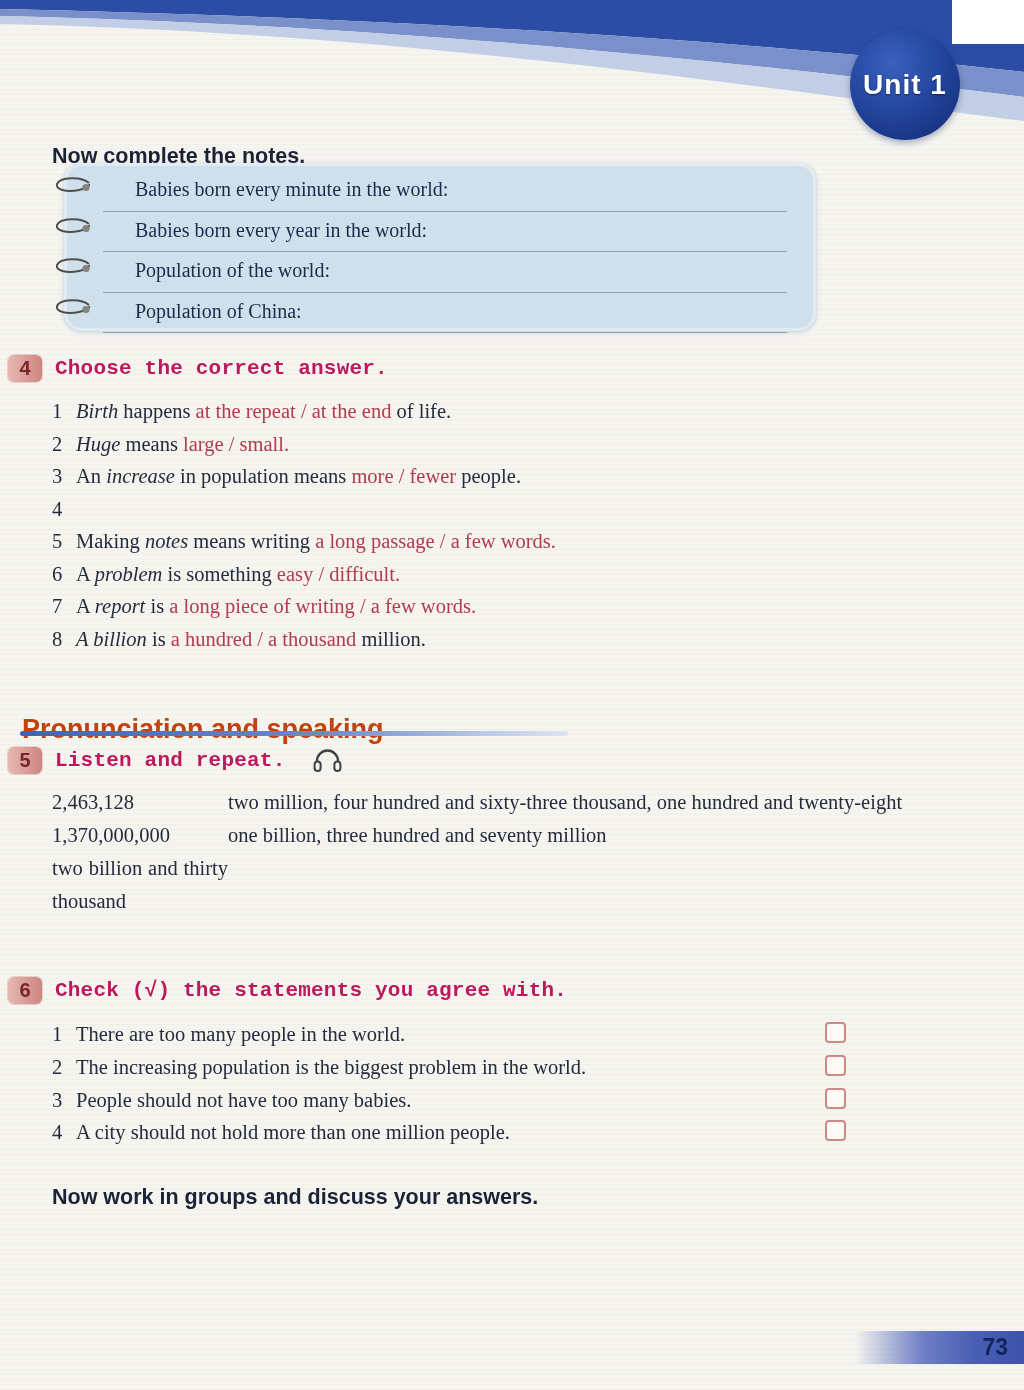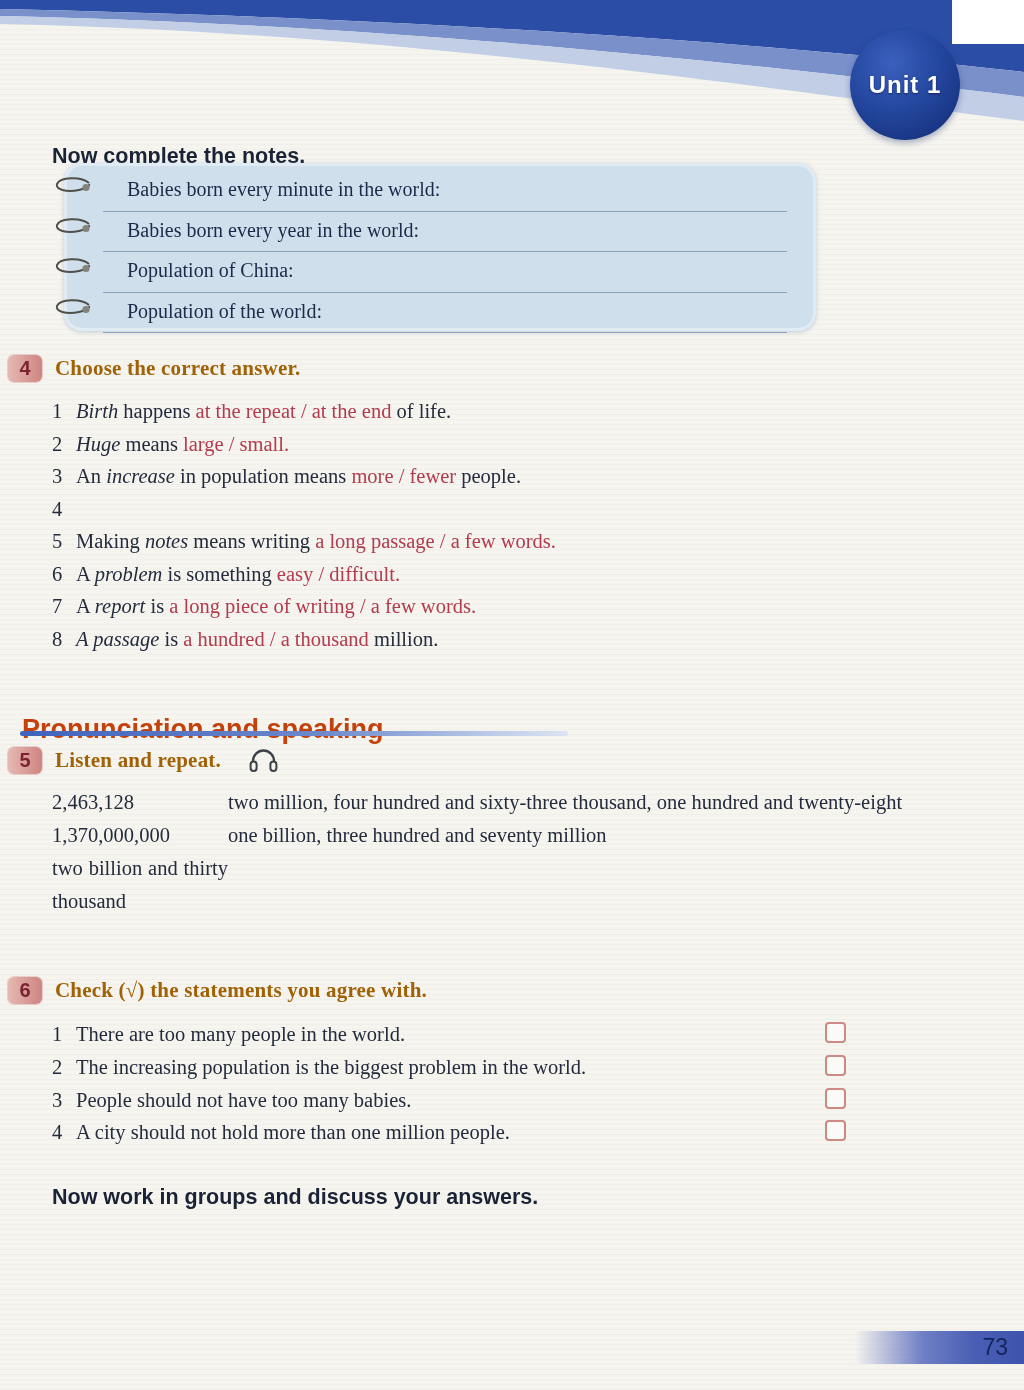--- a/index.html
+++ b/index.html
@@ -13,53 +13,53 @@
   .abs{position:absolute;}
 
   
   #banner-svg{position:absolute;top:0;left:0;}
   .white-corner{left:952px;top:0;width:72px;height:44px;background:#ffffff;}
   .unit-badge{
     left:850px;top:30px;width:110px;height:110px;border-radius:50%;
     background:radial-gradient(circle at 38% 30%, #3b60bd 0%, #24479f 45%, #122a72 100%);
     box-shadow:0 3px 6px rgba(20,40,100,.35);
     display:flex;align-items:center;justify-content:center;
-    font-family:"Liberation Sans",sans-serif;font-weight:bold;font-size:24px;color:#ffffff;
+    font-family:"Liberation Sans",sans-serif;font-weight:bold;font-size:28px;color:#ffffff;
     text-shadow:0 1px 2px rgba(0,0,30,.5);letter-spacing:1px;
   }
 
   
   .sans-head{font-family:"Liberation Sans",sans-serif;font-weight:bold;color:#1a2336;}
   .notes-heading{left:52px;top:126px;font-size:21.5px;text-align:right;}
   .groups-footer{left:52px;top:1163px;font-size:21.5px;}
 
   
   .notes-box{
     left:64px;top:163px;width:752px;height:168px;box-sizing:border-box;
     background:#cfe0ec;border:3px solid #e0ebf4;border-radius:18px;
     box-shadow:0 1px 4px rgba(110,140,175,.4);
     padding:7px 24px 0 60px;
   }
   .note-row{position:relative;height:40.5px;}
-  .note-text{position:absolute;left:0;top:5px;font-size:20px;color:#1c2a4a;white-space:nowrap;font-family:Liberation Serif, serif;}
+  .note-text{position:absolute;left:8px;top:5px;font-size:20px;color:#1c2a4a;white-space:nowrap;font-family:Liberation Serif, serif;}
   .note-underline{position:absolute;left:-24px;right:2px;bottom:2px;border-bottom:1.6px solid #8ba1c0;}
   .ring{position:absolute;left:-76px;top:3px;}
 
   
   .section-header{display:flex;align-items:center;gap:13px;}
   #sec4-header{left:8px;top:355px;}
   #sec5-header{left:8px;top:745px;}
   #sec6-header{left:8px;top:977px;}
   .sec-badge{
     min-width:34px;height:27px;border-radius:6px;text-align:center;
     background:linear-gradient(90deg,#e6b8b1,#ce8581);
     color:#79242e;font-family:"Liberation Sans",sans-serif;font-weight:bold;
     font-size:20px;line-height:27px;box-shadow:0 0 0 1px rgba(205,140,135,.35);
   }
-  .sec-title{font-family:Liberation Serif, serif;font-weight:bold;font-size:21px;color:#a16207;letter-spacing:.2px;}
+  .sec-title{font-family:Liberation Mono, monospace;font-weight:bold;font-size:21px;color:#be185d;letter-spacing:.2px;}
   .headphones{margin-left:14px;margin-top:3px;}
 
   
   .choose-list{left:52px;top:395px;width:900px;}
   .choose-item{display:flex;line-height:32.5px;font-size:20.5px;}
   .item-num{width:24px;flex:0 0 24px;}
   .seg-i{font-style:italic;}
   .seg-r{color:var(--accent-red,#b23b4e);}
 
   
@@ -80,21 +80,21 @@
     position:absolute;right:0;top:4px;width:21px;height:21px;box-sizing:border-box;
     border:2.5px solid #cb8a83;border-radius:4px;background:#fbfaf7;
   }
 
   
   .page-bar{
     left:855px;top:1331px;width:169px;height:33px;
     background:linear-gradient(90deg, rgba(88,107,190,0) 0%, rgba(88,107,190,.85) 40%, #4a5fb4 70%, #3d53ac 100%);
     display:flex;align-items:center;justify-content:flex-end;
   }
-  .page-number{margin-right:16px;font-family:"Liberation Sans",sans-serif;font-weight:normal;font-size:23px;color:#13255c;}
+  .page-number{margin-right:16px;font-family:"Liberation Sans",sans-serif;font-weight:bold;font-size:23px;color:#13255c;}
 </style>
 </head>
 <body>
 
 <div>
 
   <svg id="banner-svg" width="1024" height="150" viewBox="0 0 1024 150">
     <path d="M0,0 H1024 V72 C780,44 420,18 0,9 Z" fill="#2b4da5"></path>
     <path d="M0,9 C420,18 780,44 1024,72 L1024,97 C770,66 410,25 0,16 Z" fill="#7a90ca"></path>
     <path d="M0,16 C410,25 770,66 1024,97 L1024,121 C750,86 390,32 0,24 Z" fill="#c2cde6"></path>
@@ -121,29 +121,29 @@
             <circle cx="35" cy="11.5" r="3.6" fill="#83837c"></circle>
           </svg>
           <span class="note-text">Babies born every year in the world:</span>
           <div class="note-underline"></div>
         </div>
         <div class="note-row">
           <svg class="ring" width="46" height="22" viewBox="0 0 46 22">
             <path d="M38 7 C30 0 9 1 6 8 C4 13 15 17 28 14 C34 12.6 39 10.5 38 8.2" fill="none" stroke="#50504a" stroke-width="2"></path>
             <circle cx="35" cy="11.5" r="3.6" fill="#83837c"></circle>
           </svg>
+          <span class="note-text">Population of the world:</span>
+          <div class="note-underline"></div>
+        </div>
+        <div class="note-row">
+          <svg class="ring" width="46" height="22" viewBox="0 0 46 22">
+            <path d="M38 7 C30 0 9 1 6 8 C4 13 15 17 28 14 C34 12.6 39 10.5 38 8.2" fill="none" stroke="#50504a" stroke-width="2"></path>
+            <circle cx="35" cy="11.5" r="3.6" fill="#83837c"></circle>
+          </svg>
           <span class="note-text">Population of China:</span>
-          <div class="note-underline"></div>
-        </div>
-        <div class="note-row">
-          <svg class="ring" width="46" height="22" viewBox="0 0 46 22">
-            <path d="M38 7 C30 0 9 1 6 8 C4 13 15 17 28 14 C34 12.6 39 10.5 38 8.2" fill="none" stroke="#50504a" stroke-width="2"></path>
-            <circle cx="35" cy="11.5" r="3.6" fill="#83837c"></circle>
-          </svg>
-          <span class="note-text">Population of the world:</span>
           <div class="note-underline"></div>
         </div>
       </div>
   </div>
 
   <div id="sec4-header" class="abs section-header">
     <span class="sec-badge">4</span>
     <span class="sec-title">Choose the correct answer.</span>
   </div>
   <div id="choose-items" class="abs choose-list">
@@ -169,21 +169,21 @@
       <div class="choose-item">
         <span class="item-num">6</span>
         <span class="item-text"><span>A </span><span class="seg-i">problem</span><span> is something </span><span class="seg-r">easy / difficult.</span></span>
       </div>
       <div class="choose-item">
         <span class="item-num">7</span>
         <span class="item-text"><span>A </span><span class="seg-i">report</span><span> is </span><span class="seg-r">a long piece of writing / a few words.</span></span>
       </div>
       <div class="choose-item">
         <span class="item-num">8</span>
-        <span class="item-text"><span class="seg-i">A passage</span><span> is </span><span class="seg-r">a hundred / a thousand</span><span> million.</span></span>
+        <span class="item-text"><span class="seg-i">A billion</span><span> is </span><span class="seg-r">a hundred / a thousand</span><span> million.</span></span>
       </div>
     </div>
 
   <h2 class="abs pron-heading">Pronunciation and speaking</h2>
   <div class="abs pron-rule"></div>
 
   <div id="sec5-header" class="abs section-header">
     <span class="sec-badge">5</span>
     <span class="sec-title">Listen and repeat.</span>
     <svg class="headphones" width="31" height="27" viewBox="0 0 31 27">

